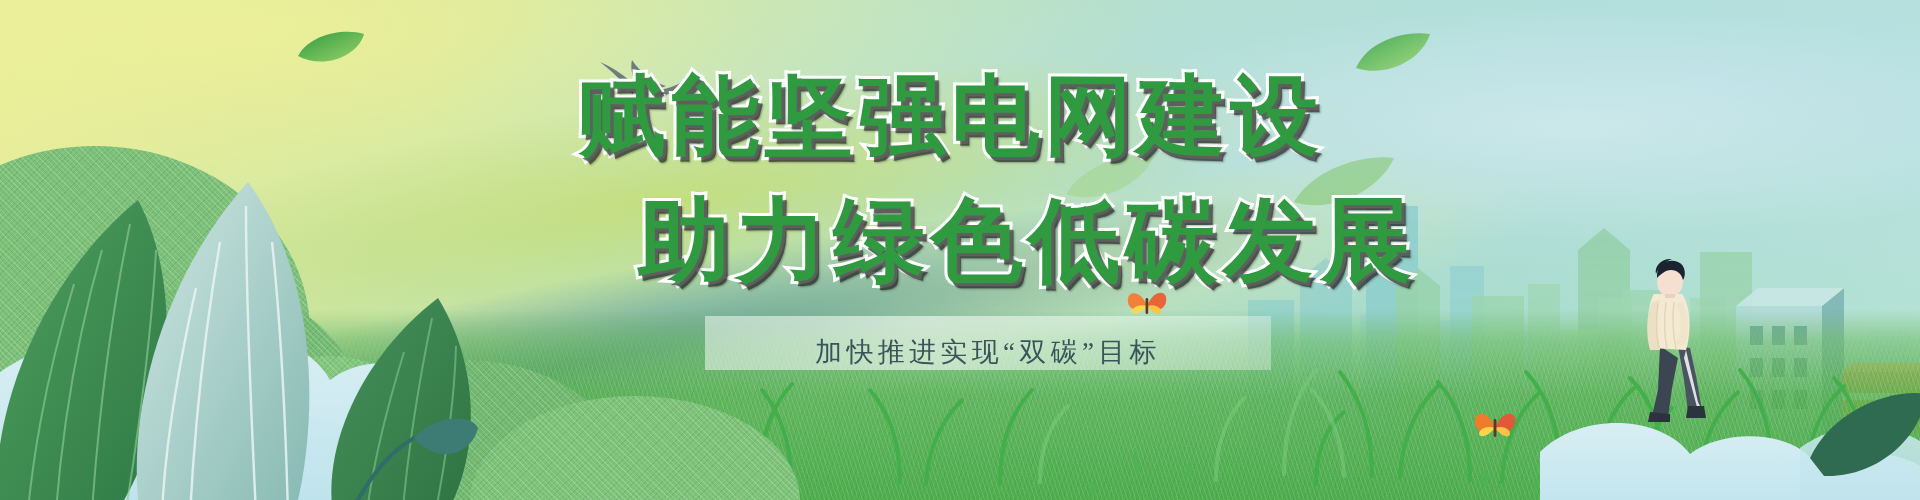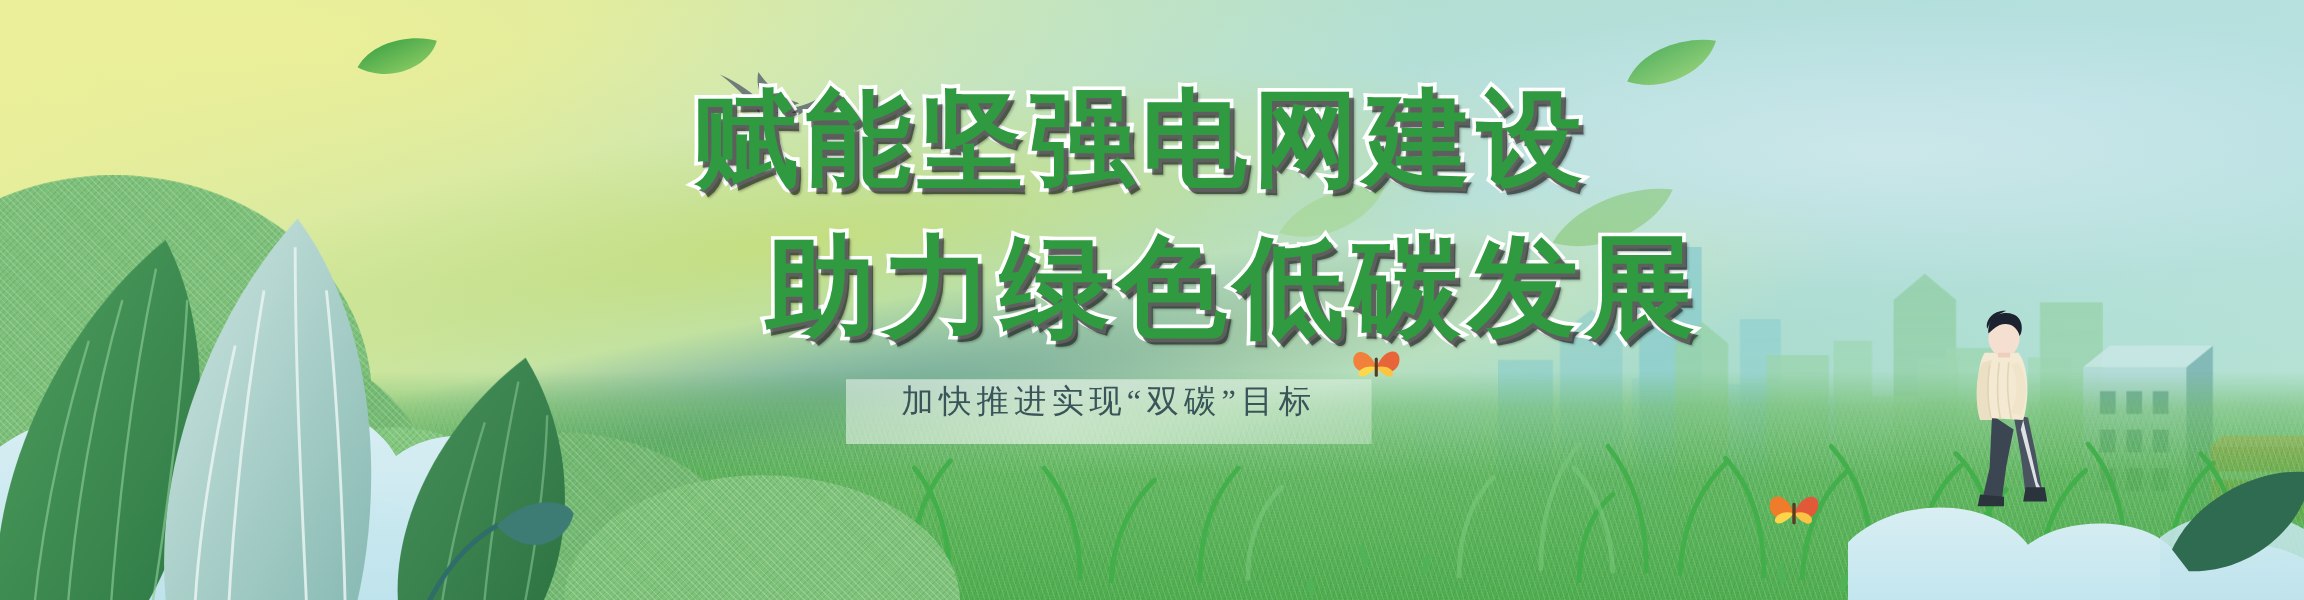--- a/index.html
+++ b/index.html
@@ -90,23 +90,23 @@
     paint-order:stroke fill;
     text-shadow:
       4px 5px 0 rgba(20,20,20,.55),
       5px 6px 2px rgba(20,20,20,.30);
   }
   .tline-1{font-size:88px;margin-left:-18px;}
   .tline-2{font-size:92px;margin-left:136px;margin-top:34px;}
 
   
   .sub-band{
-    position:absolute;left:705px;top:316px;width:438px;height:54px;
+    position:absolute;left:705px;top:316px;width:566px;height:54px;
     background:linear-gradient(90deg, rgba(255,255,255,.50) 0%, rgba(255,255,255,.58) 40%, rgba(255,255,255,.34) 100%);
-    display:flex;align-items:flex-start;justify-content:center;
+    display:flex;align-items:flex-end;justify-content:center;
   }
   .sub-text{
     font-family:"Liberation Serif","DejaVu Serif",serif;
     font-size:27px;color:#3a555a;letter-spacing:.16em;white-space:nowrap;
   }
 
   
   .bird{position:absolute;left:596px;top:56px;width:90px;height:52px;}
 
   

